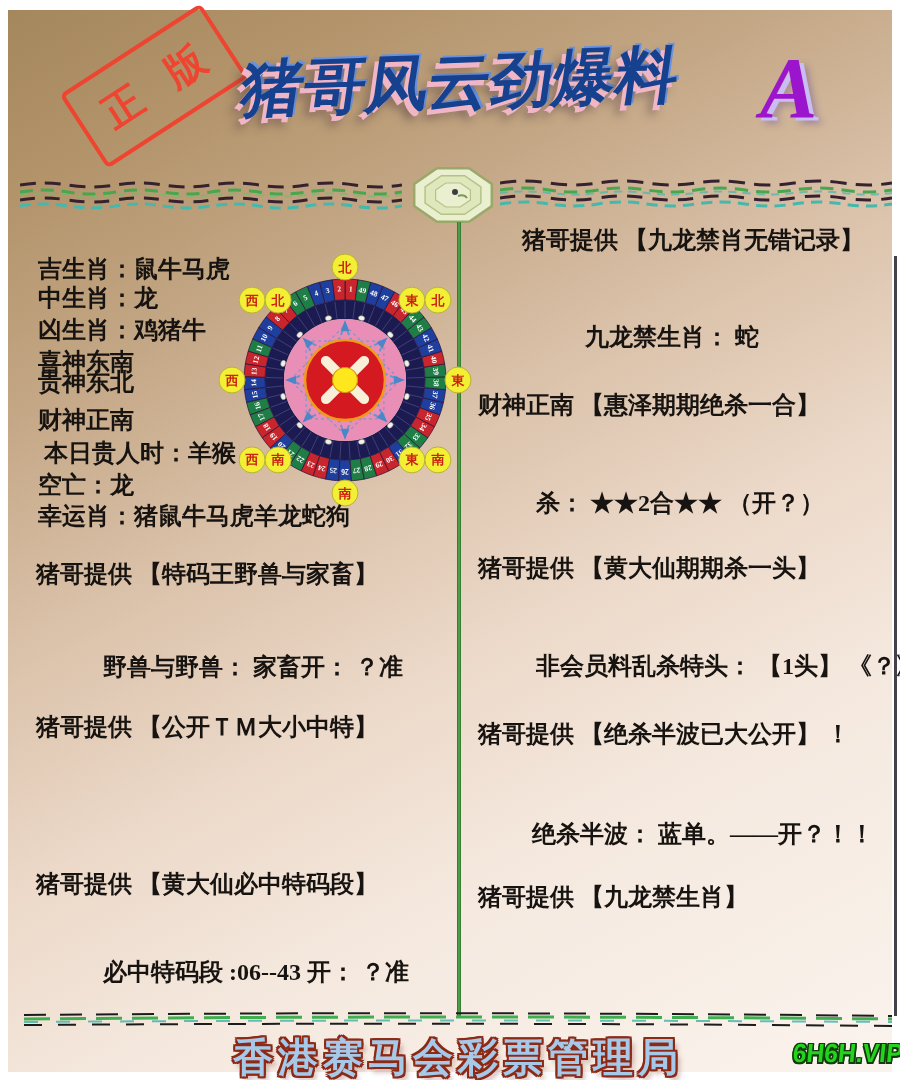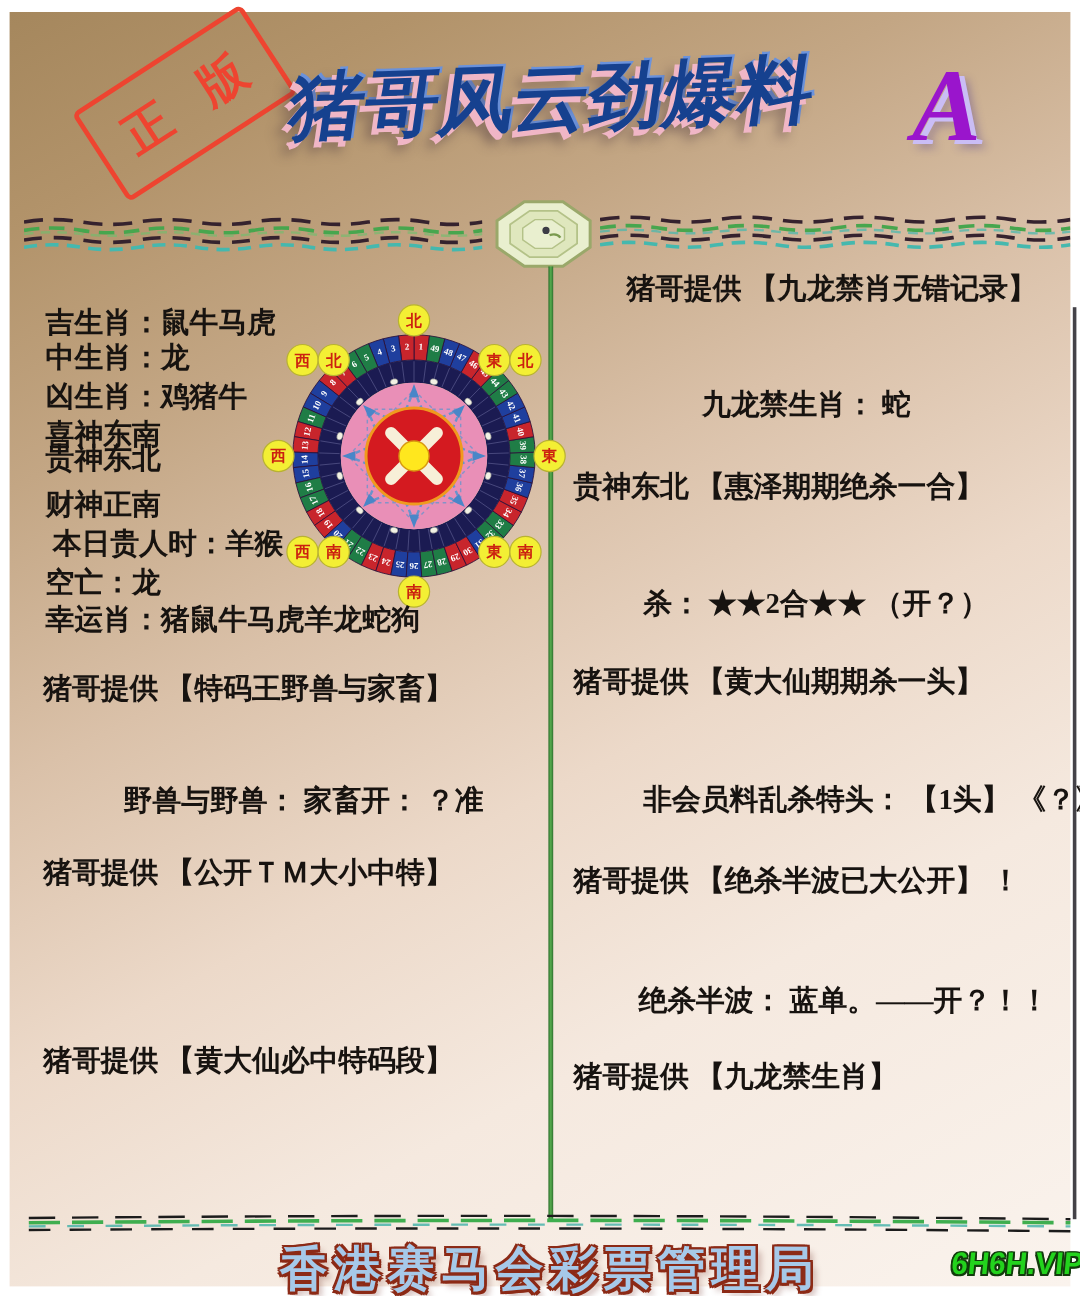--- a/index.html
+++ b/index.html
@@ -303,24 +303,25 @@
     <div class="t" style="left:30px;top:356px;">贵神东北</div>
     <div class="t" style="left:30px;top:394px;">财神正南</div>
     <div class="t" style="left:36px;top:427px;">本日贵人时：羊猴</div>
     <div class="t" style="left:30px;top:459px;">空亡：龙</div>
     <div class="t" style="left:30px;top:490px;">幸运肖：猪鼠牛马虎羊龙蛇狗</div>
 
     <div class="t" style="left:28px;top:548px;text-align:right;">猪哥提供 【特码王野兽与家畜】</div>
     <div class="t" style="left:95px;top:641px;">野兽与野兽： 家畜开： ？准</div>
     <div class="t" style="left:28px;top:701px;">猪哥提供 【公开ＴＭ大小中特】</div>
     <div class="t" style="left:28px;top:858px;">猪哥提供 【黄大仙必中特码段】</div>
+    <div class="t" style="left:95px;top:946px;">必中特码段 :06--43 开： ？准</div>
 
     <div class="t" style="left:470px;top:214px;margin-left:44px;">猪哥提供 【九龙禁肖无错记录】</div>
     <div class="t" style="left:577px;top:311px;">九龙禁生肖： 蛇</div>
-    <div class="t" style="left:470px;top:379px;">贵神东北 【惠泽期期绝杀一合】</div>
+    <div class="t" style="left:470px;top:379px;">财神正南 【惠泽期期绝杀一合】</div>
     <div class="t" style="left:528px;top:477px;">杀： ★★2合★★ （开？）</div>
     <div class="t" style="left:470px;top:542px;">猪哥提供 【黄大仙期期杀一头】</div>
     <div class="t" style="left:528px;top:640px;">非会员料乱杀特头： 【1头】 《？》</div>
     <div class="t" style="left:470px;top:708px;">猪哥提供 【绝杀半波已大公开】 ！</div>
     <div class="t" style="left:524px;top:808px;">绝杀半波： 蓝单。——开？！！</div>
     <div class="t" style="left:470px;top:871px;">猪哥提供 【九龙禁生肖】</div>
 
     <svg class="wave-bottom" viewBox="0 0 872 20" preserveAspectRatio="none">
       <path d="M2 5 Q436 1 870 6" fill="none" stroke="#1c1c1c" stroke-width="2" stroke-dasharray="22 14"></path>
       <path d="M2 9 Q436 5 870 9" fill="none" stroke="#3fae4f" stroke-width="3" stroke-dasharray="26 10"></path>

